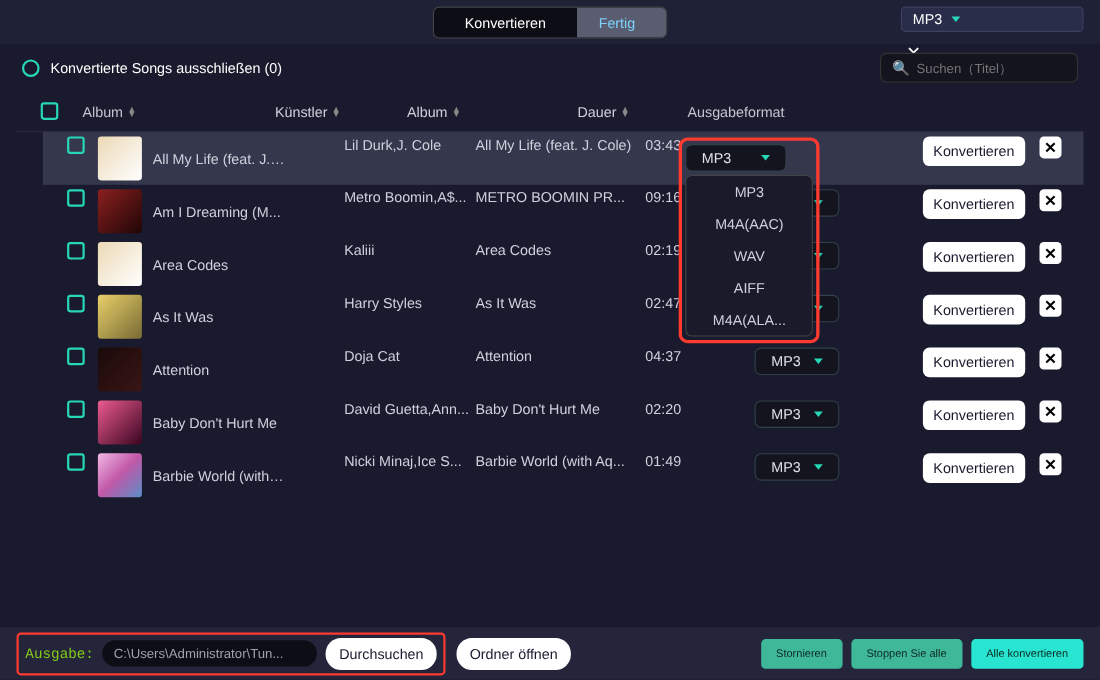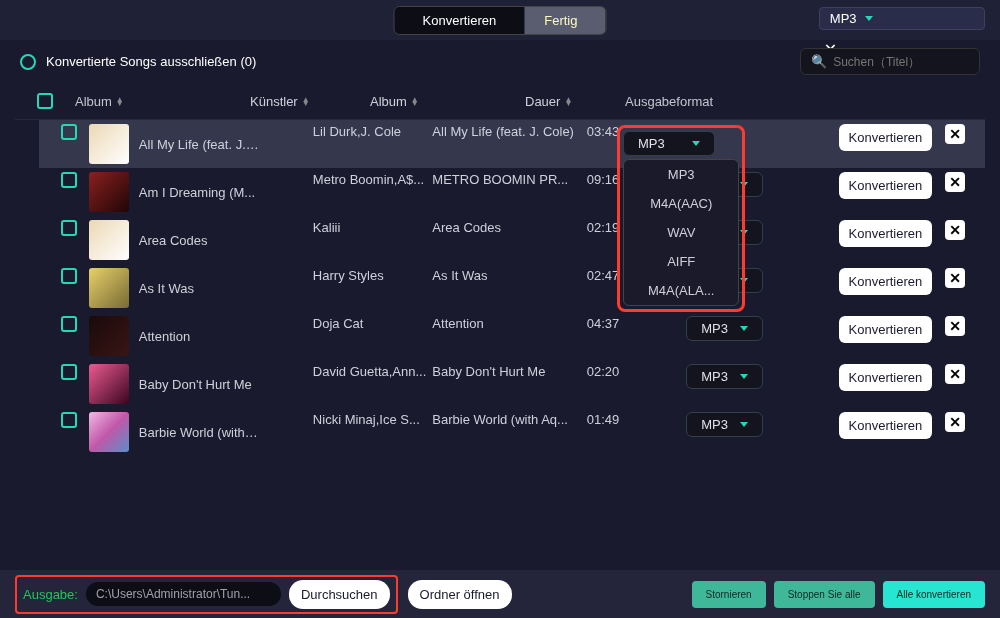--- a/index.html
+++ b/index.html
@@ -1,21 +1,21 @@
 <!DOCTYPE html>
 <html><head>
 <meta charset="utf-8">
 <style>
 * { margin: 0; padding: 0; box-sizing: border-box; }
 body { font-family: Arial, sans-serif; background: #1a1a2e; color: #c5c5d0; font-size: 13px; width: 1000px; height: 618px; overflow: hidden; position: relative; }
 
 .header { display: flex; align-items: center; height: 40px; padding: 0 15px; background: #1f2137; }
 .tab-group { display: flex; margin: 0 auto; border-radius: 6px; overflow: hidden; border: 1px solid #444; position: absolute; left: 50%; transform: translateX(-50%); }
 .tab { padding: 6px 28px; background: #0d0d15; color: #fff; cursor: pointer; }
-.tab.inactive { background: #5a5c70; color: #fef9c3; padding-left: 20px; }
+.tab.inactive { background: #5a5c70; color: #7dd3fc; padding-left: 20px; }
 .header-right { margin-left: auto; display: flex; gap: 10px; flex-direction: column; }
 .header-label { color: #fff; font-size: 13px; }
 .format-select-top { background: #2a2d4a; border: 1px solid #3d4060; padding: 3px 10px; border-radius: 4px; display: flex; align-items: center; gap: 8px; color: #fff; cursor: pointer; }
 .close-x { color: #fff; font-size: 16px; cursor: pointer; padding: 0 5px; }
 
 .toolbar { display: flex; align-items: center; padding: 8px 20px; gap: 10px; }
 .circle-icon { width: 16px; height: 16px; border: 2px solid #27d8b8; border-radius: 50%; }
 .toolbar-label { color: #fff; font-size: 13px; }
 .search-box { margin-left: auto; background: #14141f; border: 1px solid #333; border-radius: 6px; padding: 5px 10px; display: flex; align-items: center; gap: 6px; width: 180px; }
 .search-box input { background: transparent; border: none; outline: none; color: #888; font-size: 12px; width: 100%; }
@@ -53,21 +53,21 @@
 .convert-btn { background: #fff; color: #1a1a2e; border: none; padding: 6px 10px; border-radius: 6px; cursor: pointer; font-size: 13px; }
 .remove-btn { background: #fff; color: #000; width: 20px; height: 20px; border-radius: 4px; display: flex; align-items: center; justify-content: center; font-weight: bold; cursor: pointer; font-size: 14px; }
 
 .dropdown-overlay { position: absolute; z-index: 10; }
 .dropdown-frame { border: 3px solid #ff3b30; border-radius: 8px; padding: 3px; }
 .dropdown-list { background: #1a1a2a; border: 1px solid #444; border-radius: 6px; overflow: hidden; }
 .dropdown-item { padding: 7px 24px; color: #d0d0dc; text-align: center; cursor: pointer; font-size: 13px; }
 
 .footer { position: absolute; bottom: 0; left: 0; right: 0; height: 48px; background: #24243a; display: flex; align-items: center; padding: 0 15px; gap: 10px; }
 .output-frame { border: 2px solid #ff3b30; border-radius: 4px; display: flex; align-items: center; padding: 3px 6px; gap: 8px; }
-.output-label { color: #22c55e; }
+.output-label { color: #84cc16; font-family: Liberation Mono, monospace; }
 .output-path { background: #0d0d15; border-radius: 12px; padding: 5px 10px; color: #a0a0b0; width: 195px; overflow: hidden; text-overflow: ellipsis; white-space: nowrap; font-size: 12px; }
 .browse-btn, .open-folder-btn { background: #fff; color: #1a1a2e; border: none; padding: 7px 12px; border-radius: 14px; cursor: pointer; font-size: 13px; }
 .footer-right { margin-left: auto; display: flex; gap: 8px; }
 .footer-btn { padding: 8px 14px; border-radius: 4px; border: none; cursor: pointer; font-size: 10px; }
 .btn-cancel { background: #3fb89a; color: #0d2820; }
 .btn-stop { background: #3fb89a; color: #0d2820; }
 .btn-all { background: #27e5d0; color: #0d2820; }
 </style>
 </head>
 <body>

